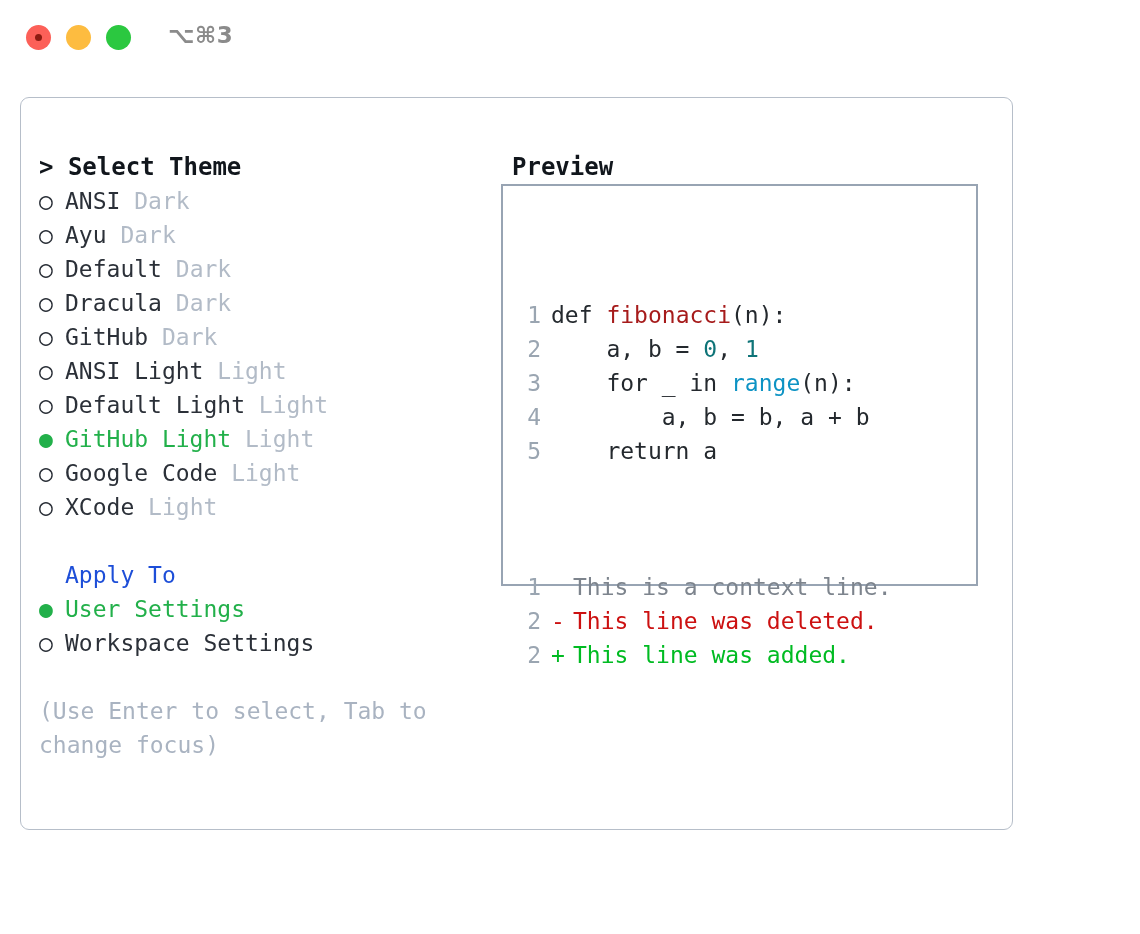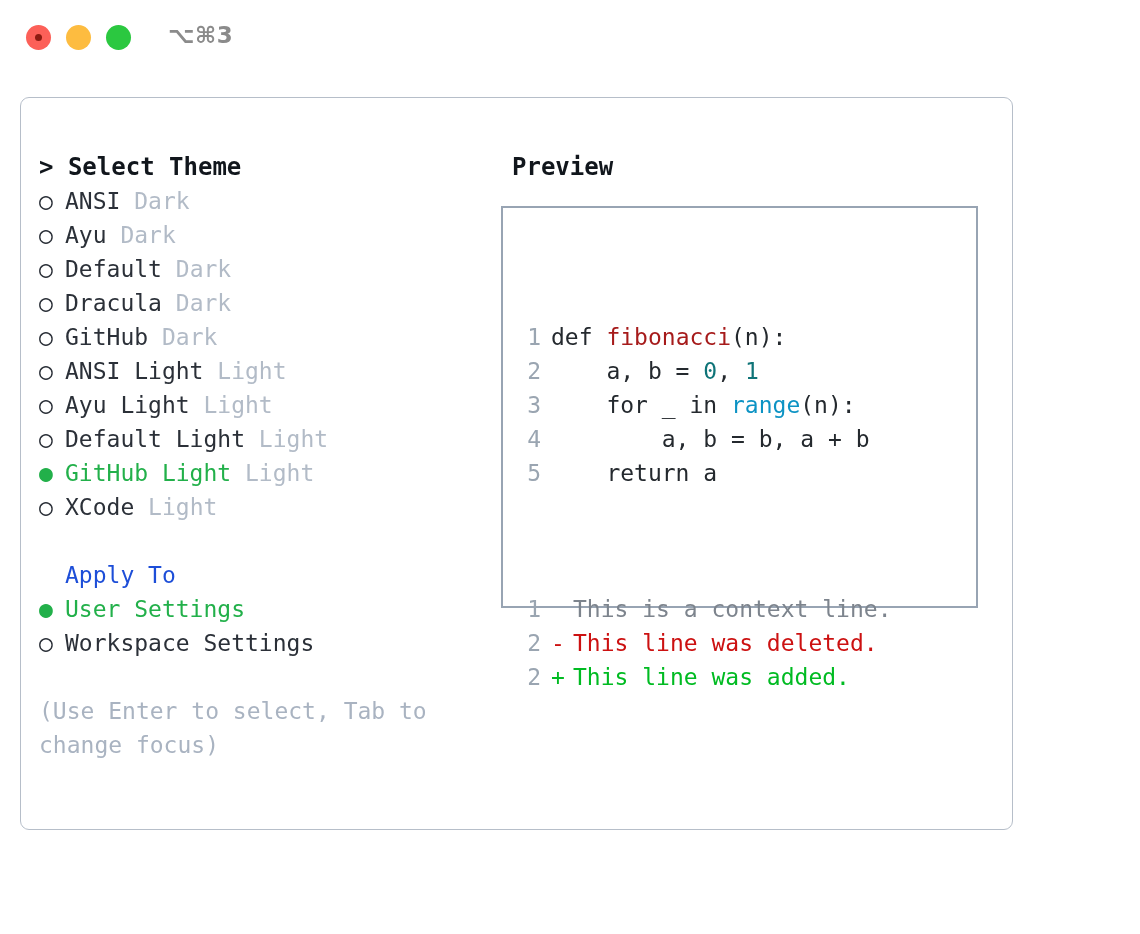--- a/index.html
+++ b/index.html
@@ -155,21 +155,20 @@
     width: 500px;
   }
   .preview-title {
     font-size: 24px;
     font-weight: 700;
     color: #11161c;
     line-height: 34px;
     margin-left: 11px;
   }
   .preview-box {
-    margin-top: 22px;
     width: 477px;
     height: 402px;
     border: 2px solid #98a4b3;
     box-sizing: border-box;
     background: #ffffff;
     position: relative;
   }
   .code {
     position: absolute;
     left: 16px;
@@ -215,23 +214,23 @@
 
     <div class="left-col">
       <div class="list-header">&gt; Select Theme</div>
       <div id="theme-list">
           <div class="theme-row"><span class="marker">○</span><span class="tname">ANSI</span><span class="tag"> Dark</span></div>
           <div class="theme-row"><span class="marker">○</span><span class="tname">Ayu</span><span class="tag"> Dark</span></div>
           <div class="theme-row"><span class="marker">○</span><span class="tname">Default</span><span class="tag"> Dark</span></div>
           <div class="theme-row"><span class="marker">○</span><span class="tname">Dracula</span><span class="tag"> Dark</span></div>
           <div class="theme-row"><span class="marker">○</span><span class="tname">GitHub</span><span class="tag"> Dark</span></div>
           <div class="theme-row"><span class="marker">○</span><span class="tname">ANSI Light</span><span class="tag"> Light</span></div>
-          <div class="theme-row"><span class="marker">○</span><span class="tname">Ayu Light</span><span class="tag"> Light</span></div>
           <div class="theme-row"><span class="marker">○</span><span class="tname">Default Light</span><span class="tag"> Light</span></div>
           <div class="theme-row selected"><span class="marker">●</span><span class="tname">GitHub Light</span><span class="tag"> Light</span></div>
+          <div class="theme-row"><span class="marker">○</span><span class="tname">Google Code</span><span class="tag"> Light</span></div>
           <div class="theme-row"><span class="marker">○</span><span class="tname">XCode</span><span class="tag"> Light</span></div>
         </div>
 
       <div class="section-gap"></div>
 
       <div class="apply-header">Apply To</div>
       <div id="apply-list">
           <div class="apply-row selected"><span class="marker">●</span><span>User Settings</span></div>
           <div class="apply-row"><span class="marker">○</span><span>Workspace Settings</span></div>
         </div>

